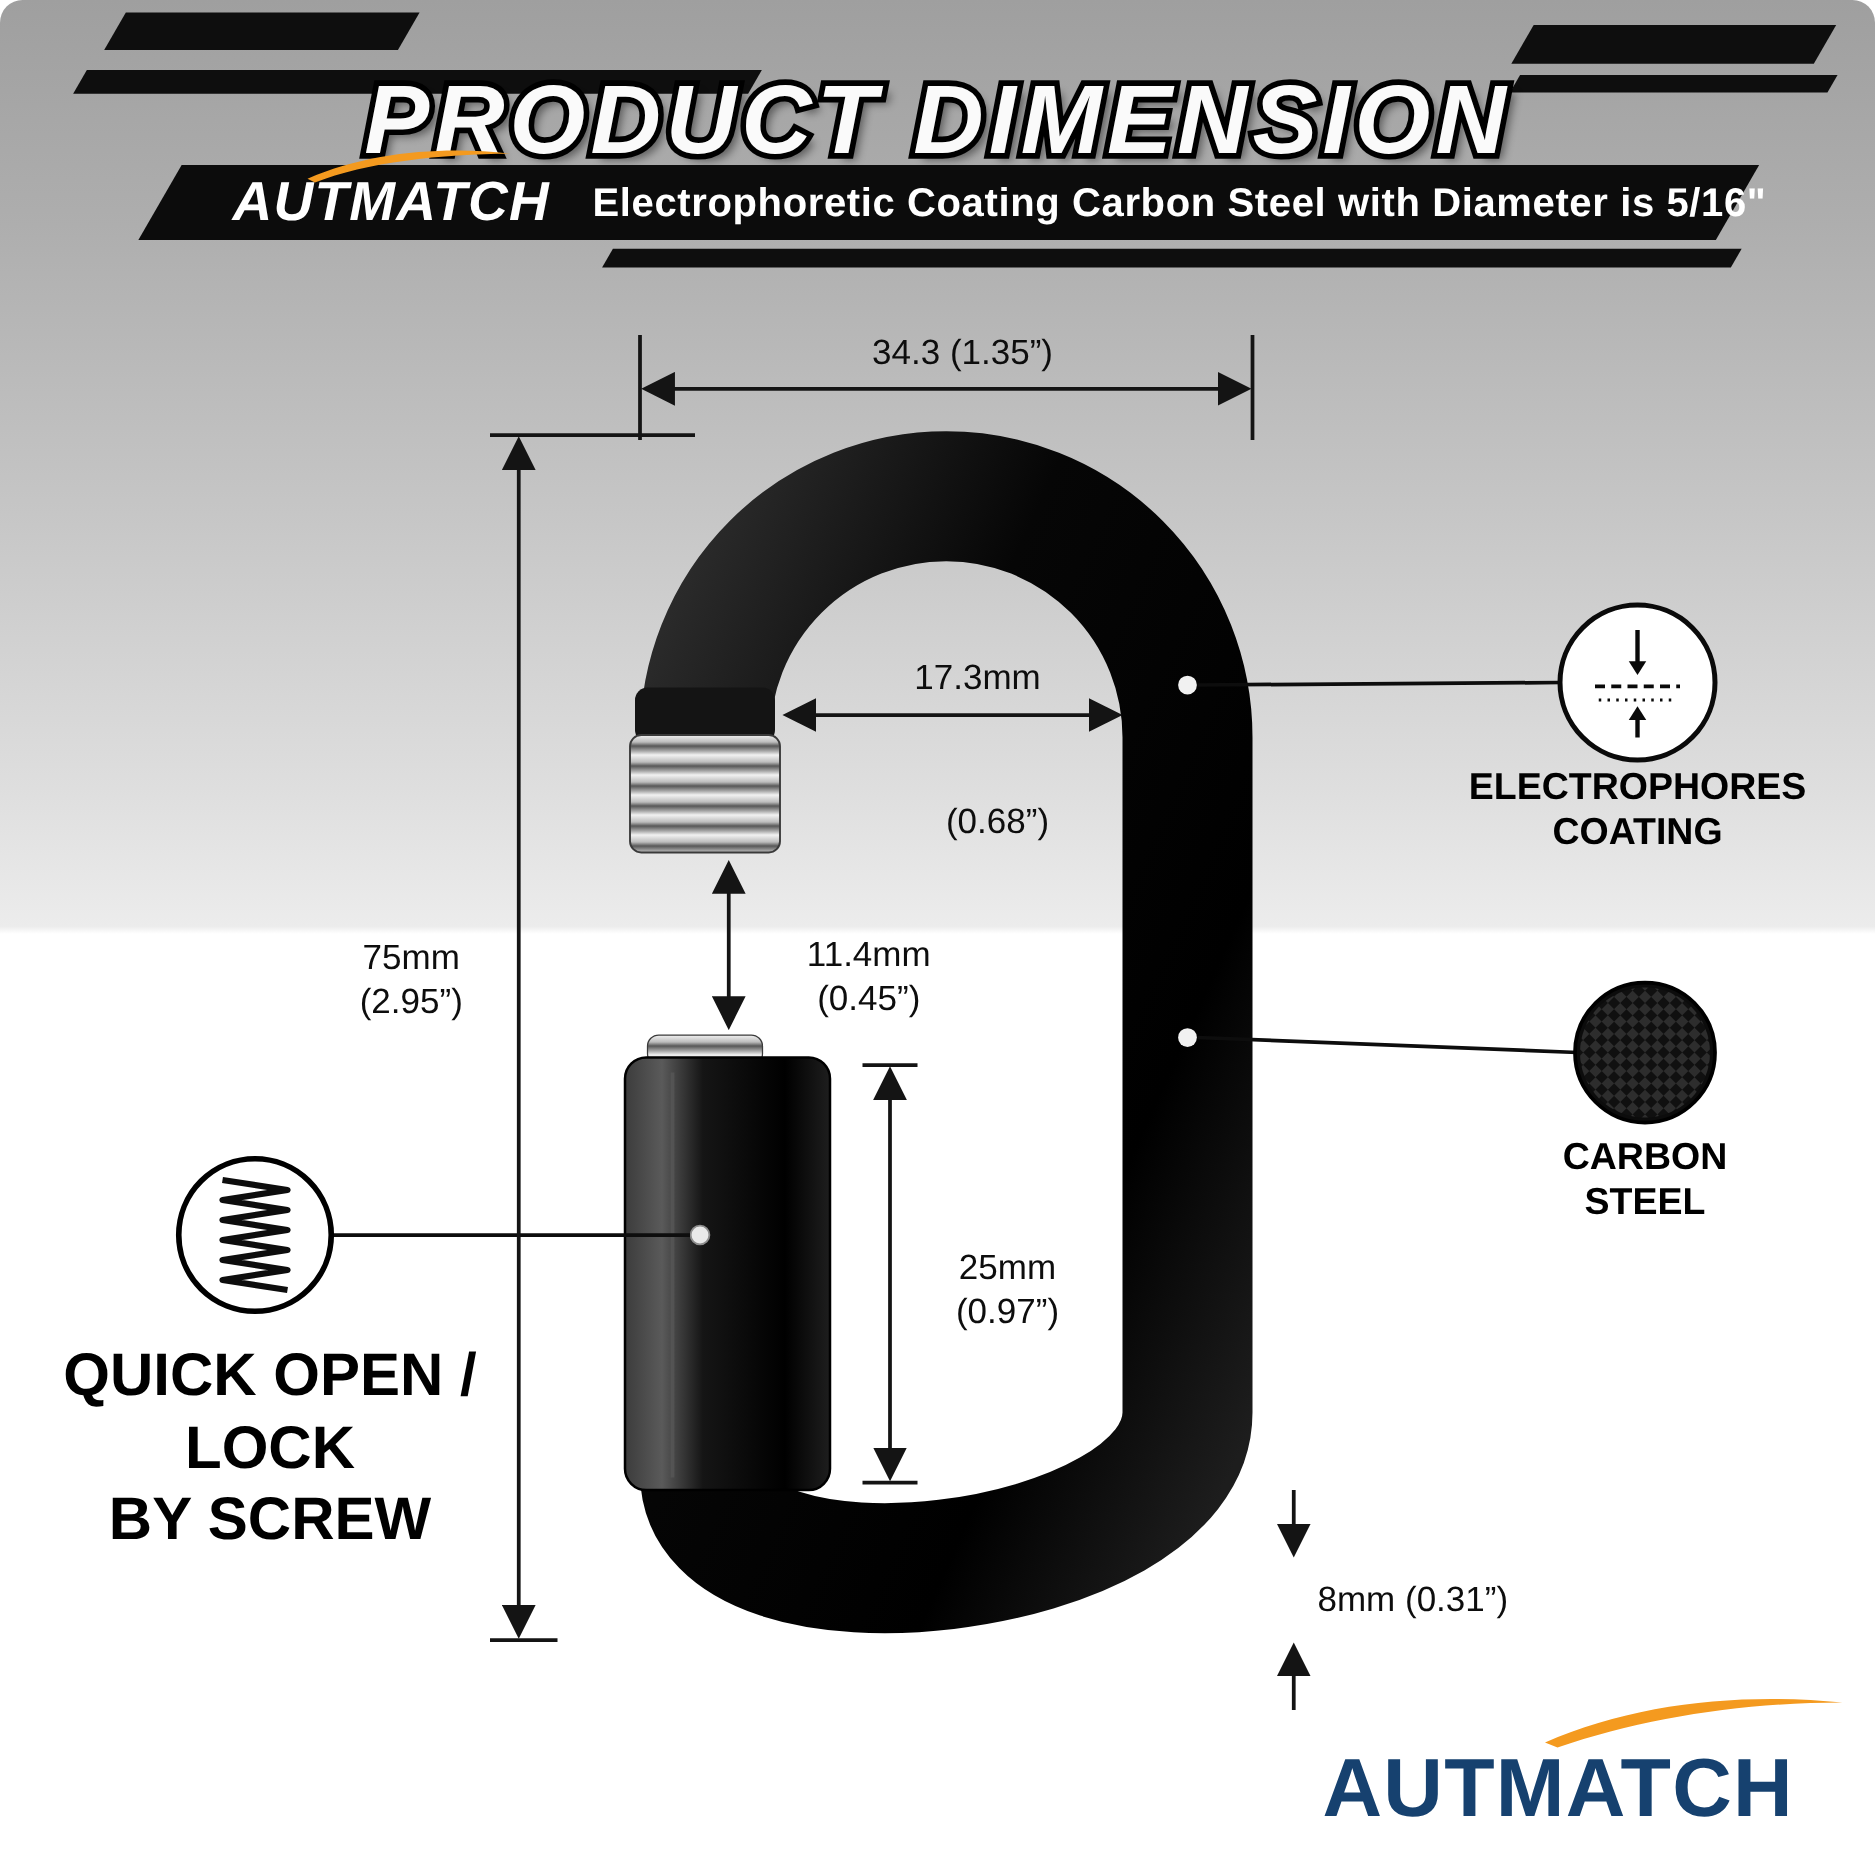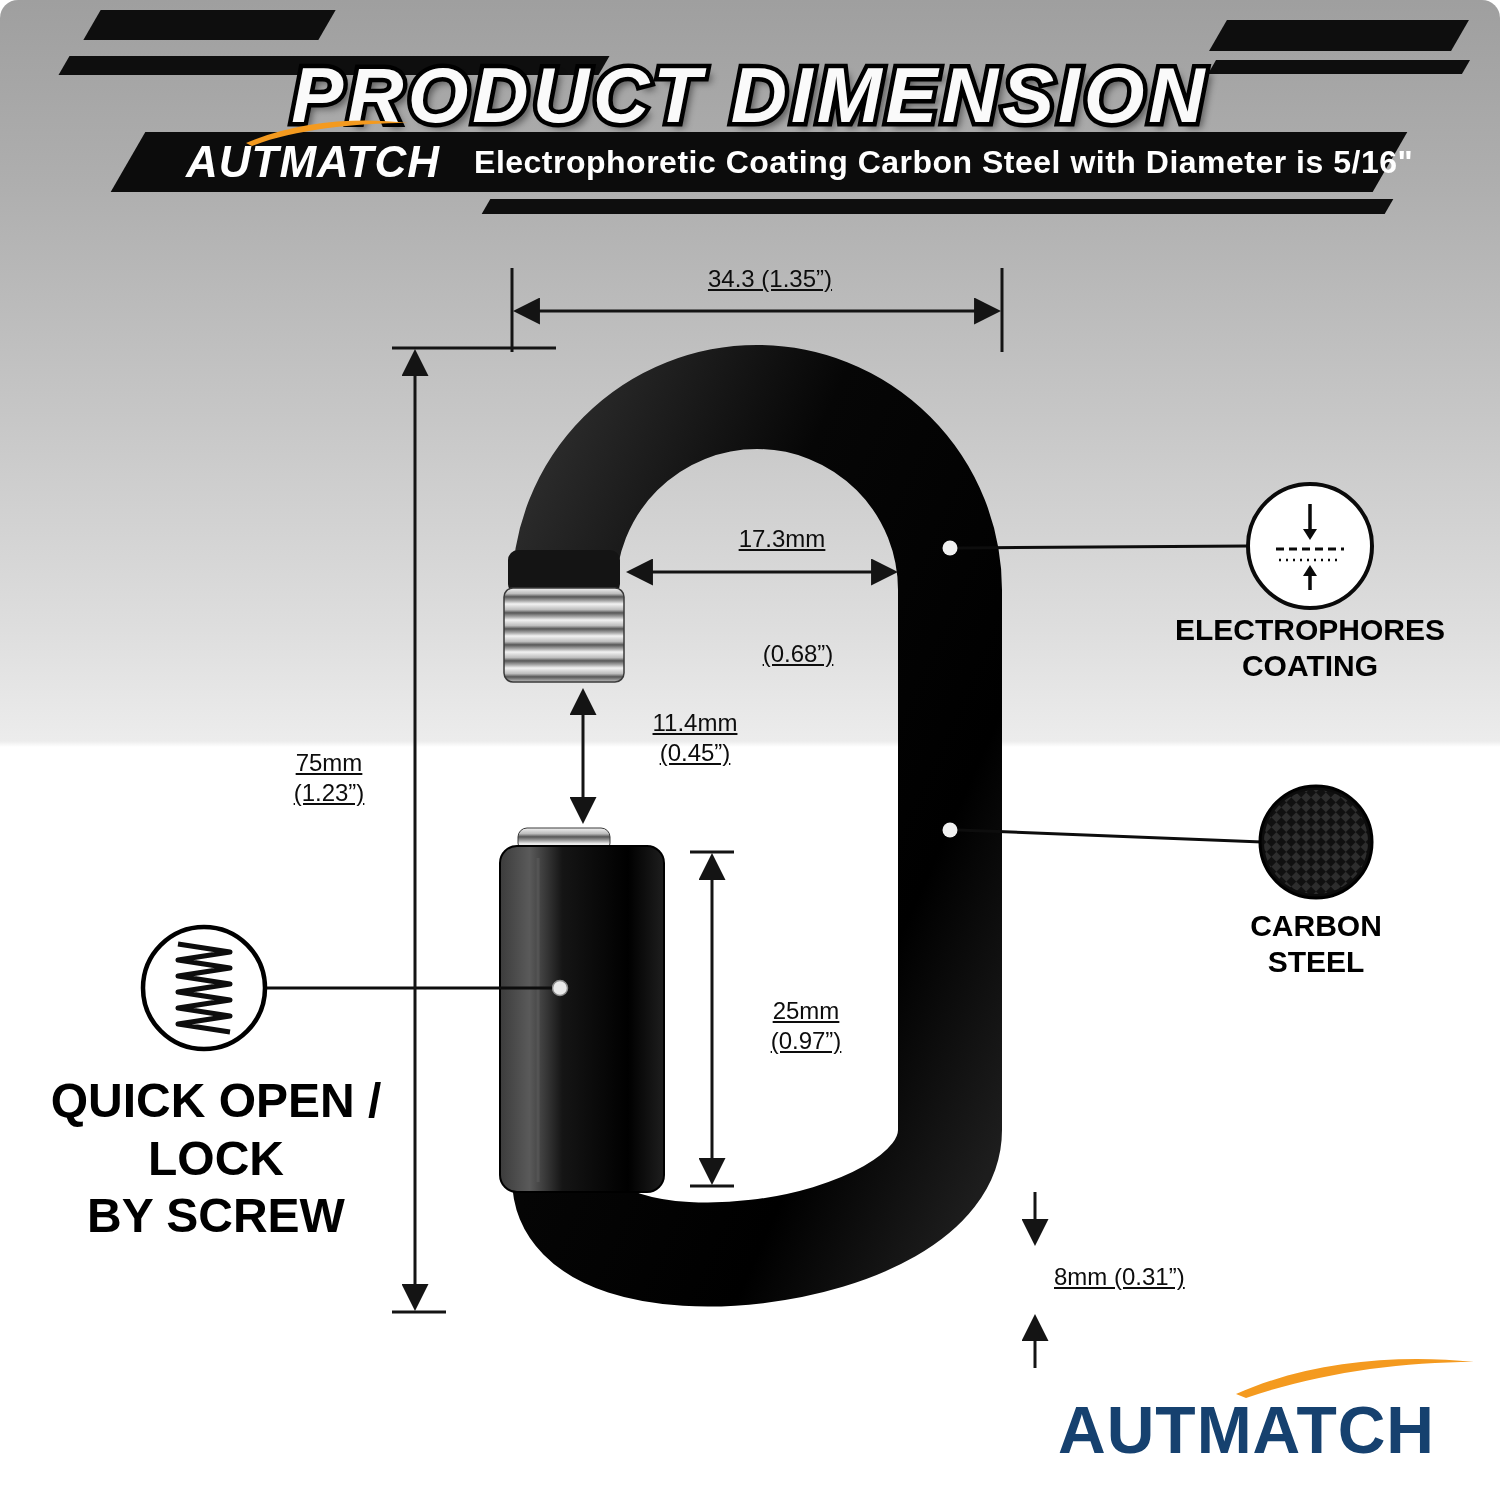--- a/index.html
+++ b/index.html
@@ -18,21 +18,21 @@
   .banner-text{font-size:32px;font-weight:700;color:#ffffff;letter-spacing:0.5px;white-space:nowrap;}
   .swoosh{position:absolute;}
   
   .title{
     position:absolute;left:0;top:50px;width:100%;text-align:center;
     font-size:78px;font-weight:900;font-style:italic;letter-spacing:4px;
     color:#fafafa;-webkit-text-stroke:9px #000;paint-order:stroke fill;
     text-shadow:6px 6px 7px rgba(0,0,0,0.45);
   }
   
-  .dim-text{position:absolute;font-size:24px;color:#0d0d0d;text-align:center;line-height:1.25;text-decoration:underline;}
+  .dim-text{position:absolute;font-size:28px;color:#0d0d0d;text-align:center;line-height:1.25;}
   .dim-left{text-align:left;}
   
   .co-label{position:absolute;font-weight:700;color:#000;text-align:center;line-height:1.2;}
   .co-sm{font-size:30px;}
   .co-lg{font-size:48px;}
   
   .footer-logo{position:absolute;left:1058px;top:1392px;font-size:66px;font-weight:900;color:#16416f;letter-spacing:1px;}
   svg{display:block;}
   .diagram{position:absolute;left:0;top:0;}
 </style>
@@ -169,27 +169,27 @@
 
     <g stroke="#141414" stroke-width="3">
       <line x1="1035" y1="1192" x2="1035" y2="1242" marker-end="url(#ah)"></line>
       <line x1="1035" y1="1368" x2="1035" y2="1318" marker-end="url(#ah)"></line>
     </g>
   </svg>
 
   <div class="dim-text" style="left:570px;top:264px;width:400px;">34.3  (1.35”)</div>
   <div class="dim-text" style="left:662px;top:524px;width:240px;">17.3mm</div>
   <div class="dim-text" style="left:678px;top:600px;width:240px;margin-top:39px;">(0.68”)</div>
-  <div class="dim-text" style="left:600px;top:708px;width:190px;">
+  <div class="dim-text" style="left:600px;top:746px;width:190px;">
     <div>11.4mm</div>
     <div>(0.45”)</div>
   </div>
   <div class="dim-text" style="left:244px;top:748px;width:170px;">
     <div>75mm</div>
-    <div>(1.23”)</div>
+    <div>(2.95”)</div>
   </div>
   <div class="dim-text" style="left:718px;top:996px;width:176px;">
     <div>25mm</div>
     <div>(0.97”)</div>
   </div>
   <div class="dim-text dim-left" style="left:1054px;top:1262px;width:260px;">8mm (0.31”)</div>
 
   <div class="co-label co-sm" style="left:1196px;top:908px;width:240px;">
     <div>CARBON</div>
     <div>STEEL</div>

